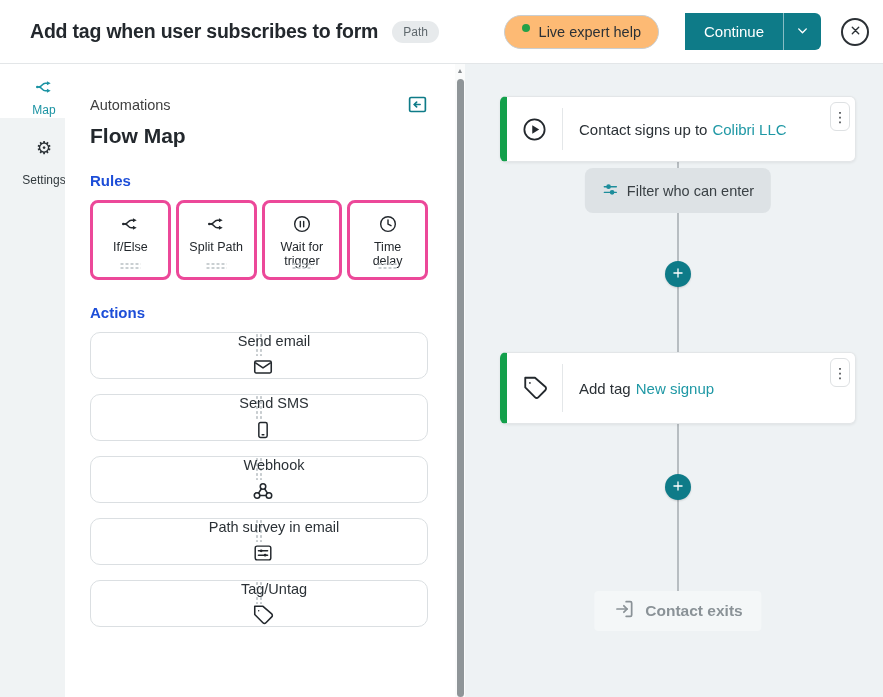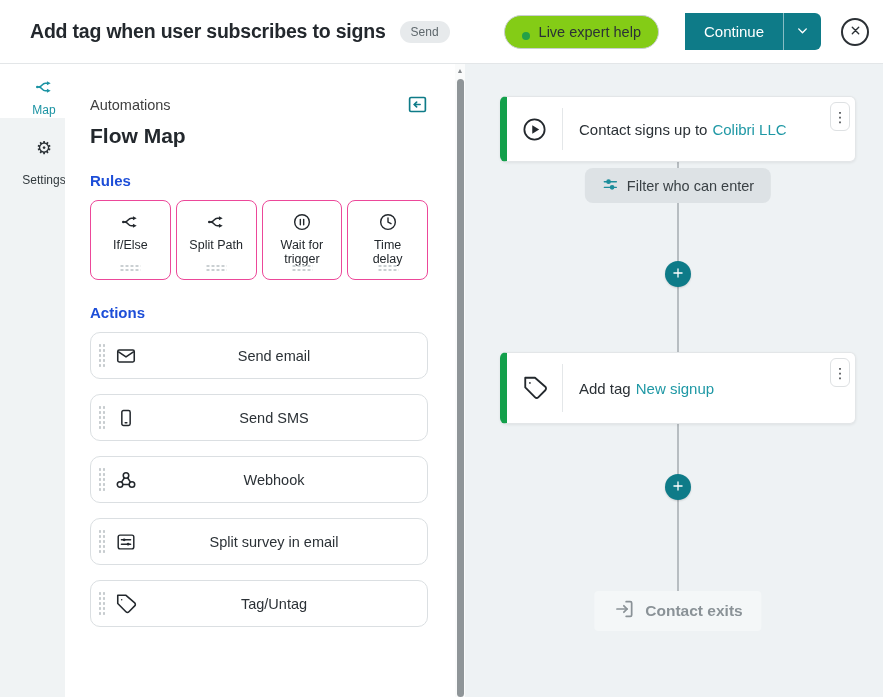--- a/index.html
+++ b/index.html
@@ -8,23 +8,23 @@
   .app { position:relative; width:883px; height:697px; }
 
   
   .header { position:absolute; top:0; left:0; right:0; height:64px; background:#fff;
             border-bottom:1px solid #e3e6e8; display:flex; align-items:center;
             padding:0 14px 0 30px; z-index:10; }
   .title { font-size:19.5px; font-weight:bold; color:#23282d; letter-spacing:-0.2px; }
   .draft-badge { margin-left:14px; background:#e7eaec; color:#5f686d; font-size:12px;
                  padding:4px 11px; border-radius:12px; }
   .header-right { margin-left:auto; display:flex; align-items:center; gap:12px; }
-  .live-help { display:flex; align-items:flex-end; gap:9px; border:1px solid #c9ced1;
+  .live-help { display:flex; align-items:flex-start; gap:9px; border:1px solid #c9ced1;
                border-radius:19px; padding:8px 17px; font-size:14.5px; color:#2b3136;
-               background:#84cc16; cursor:pointer; }
+               background:#fdba74; cursor:pointer; }
   .green-dot { width:8px; height:8px; border-radius:50%; background:#24a148; }
   .continue-split { display:flex; border-radius:6px; overflow:hidden;padding-left:14px; }
   .continue-main { background:#0e7b88; color:#fff; font-size:15px; padding:10px 19px;
                    border:none; border-right:1px solid rgba(255,255,255,.5); cursor:pointer;
                    font-family:inherit; }
   .continue-caret { background:#0e7b88; border:none; padding:0 12px; display:flex;
                     align-items:center; cursor:pointer; }
   .close-btn { width:28px; height:28px; border:2px solid #2b3035; border-radius:50%;
                display:flex; align-items:center; justify-content:center; background:#fff;
                cursor:pointer; margin-left:8px; }
@@ -43,35 +43,35 @@
   
   .panel { position:absolute; top:64px; left:65px; width:390px; bottom:0; background:#fff;
            padding:30px 27px 0 25px; overflow:hidden; }
   .panel-head { display:flex; justify-content:space-between; align-items:center; }
   .eyebrow { font-size:14.5px; color:#404040; }
   .collapse-btn { color:#0e7b88; background:none; border:none; cursor:pointer; height:22px; }
   .flow-title { font-size:21px; font-weight:bold; margin-top:8px; color:#23282d; }
   .section-h { font-size:15px; font-weight:bold; color:#1d4ed8; }
   .rules-h { margin-top:24px; }
   .rules-row { display:flex; gap:5px; margin-top:11px; }
-  .rule-card { width:81px; height:80px; border:1px solid #ec4899; border-radius:8px;
+  .rule-card { width:81px; height:80px; border:3px solid #ec4899; border-radius:8px;
                background:#fff; display:flex; flex-direction:column; align-items:center;
                padding-top:11px; position:relative; cursor:grab; }
   .rule-icon { color:#23282d; height:20px; }
   .rule-label { font-size:12.5px; color:#23282d; text-align:center; line-height:1.15;
                 margin-top:6px; max-width:54px; }
   .dots-h { position:absolute; bottom:7px; left:50%; transform:translateX(-50%);
             width:21px; height:8px;
             background-image:radial-gradient(circle,#c7cccf 1.1px,transparent 1.25px);
             background-size:5px 4px; }
   .actions-h { margin-top:24px; }
   .actions-list { margin-top:11px; display:flex; flex-direction:column; gap:15px; }
   .action-card { height:47px; border:1px solid #dbdfe2; border-radius:10px; background:#fff;
                  display:flex; align-items:center; padding-left:7px; position:relative;
-                 cursor:grab; }
+                 cursor:grab;flex-direction:column; }
   .dots-v { width:8px; height:26px; margin-right:8px;
             background-image:radial-gradient(circle,#c7cccf 1.1px,transparent 1.25px);
             background-size:4px 5px; }
   .action-icon { width:24px; display:flex; justify-content:center; color:#23282d; }
   .action-label { position:absolute; left:40px; right:10px; text-align:center;
                   font-size:14.5px; color:#2b3136; }
 
   
   .scrollbar { position:absolute; top:64px; left:455px; width:10px; bottom:0; background:#fafbfb; }
   .scroll-up { position:absolute; top:3px; left:0; width:10px; text-align:center;
@@ -90,41 +90,41 @@
   .node-action { top:288px; height:72px; }
   .node-icon-wrap { width:55px; display:flex; justify-content:center; color:#23282d; }
   .node-divider { width:1px; align-self:stretch; background:#e4e7e9; margin:11px 0; }
   .node-text { padding-left:16px; font-size:15px; color:#2b3136; white-space:nowrap; }
   .node-link { color:#1f98a5; margin-left:5px; cursor:pointer; }
   .kebab-btn { position:absolute; top:5px; right:5px; width:20px; height:29px;
                border:1px solid #dee1e3; border-radius:6px; background:#fff; color:#2b3035;
                font-size:14px; display:flex; align-items:center; justify-content:center;
                cursor:pointer; }
   .filter-chip { position:absolute; top:104px; left:213px; transform:translateX(-50%);
-                 background:#dde2e5; border-radius:8px; height:35px; display:flex;
+                 background:#dde2e5; border-radius:8px; height:45px; display:flex;
                  align-items:center; gap:8px; padding:0 17px; font-size:14.5px; color:#3a4145;
                  cursor:pointer; white-space:nowrap; }
   .plus-btn { position:absolute; left:200px; width:26px; height:26px; border-radius:50%;
               background:#0e7b88; border:none; display:flex; align-items:center;
               justify-content:center; cursor:pointer; box-shadow:0 1px 2px rgba(0,0,0,.15); }
   .plus-1 { top:197px; }
   .plus-2 { top:410px; }
   .exit-chip { position:absolute; top:527px; left:213px; transform:translateX(-50%);
                background:#f4f7f8; border-radius:4px; height:40px; display:flex;
                align-items:center; gap:10px; padding:0 19px; font-size:15.5px;
                font-weight:bold; color:#8a9297; white-space:nowrap; }
 </style>
 </head>
 <body>
 
 <div class="app">
 
   <div class="header">
-    <div class="title">Add tag when user subscribes to signs</div>
-    <div class="draft-badge">Send</div>
+    <div class="title">Add tag when user subscribes to form</div>
+    <div class="draft-badge">Path</div>
     <div class="header-right">
       <button class="live-help">
         <span class="green-dot"></span>
         <span>Live expert help</span>
       </button>
       <div class="continue-split">
         <button class="continue-main">Continue</button>
         <button class="continue-caret">
           <span>
             <svg width="13" height="13" viewBox="0 0 24 24" fill="none" stroke="#ffffff" stroke-width="2.6" stroke-linecap="round" stroke-linejoin="round">
@@ -267,21 +267,21 @@
         <span class="dots-v"></span>
         <span class="action-icon">
           <svg width="22" height="22" viewBox="0 0 24 24" fill="none" stroke="currentColor" stroke-width="1.6" stroke-linecap="round">
               <rect x="3.5" y="4.5" width="17" height="15" rx="2"></rect>
               <path d="M7 9.6 h10"></path>
               <circle cx="10" cy="9.6" r="1.5" fill="currentColor" stroke="none"></circle>
               <path d="M7 14.4 h10"></path>
               <circle cx="14.3" cy="14.4" r="1.5" fill="currentColor" stroke="none"></circle>
             </svg>
         </span>
-        <span class="action-label">Split survey in email</span>
+        <span class="action-label">Path survey in email</span>
       </div>
       <div class="action-card">
         <span class="dots-v"></span>
         <span class="action-icon">
           <svg width="22" height="22" viewBox="0 0 24 24" fill="none" stroke="currentColor" stroke-width="1.7" stroke-linejoin="round">
               <path d="M12 2.5 H3 v9 l8.9 8.9 c.9.9 2.4.9 3.3 0 l6.3-6.3 c.9-.9.9-2.4 0-3.3 Z"></path>
               <circle cx="7.3" cy="7.3" r="0.8" fill="currentColor" stroke="none"></circle>
             </svg>
         </span>
         <span class="action-label">Tag/Untag</span>

